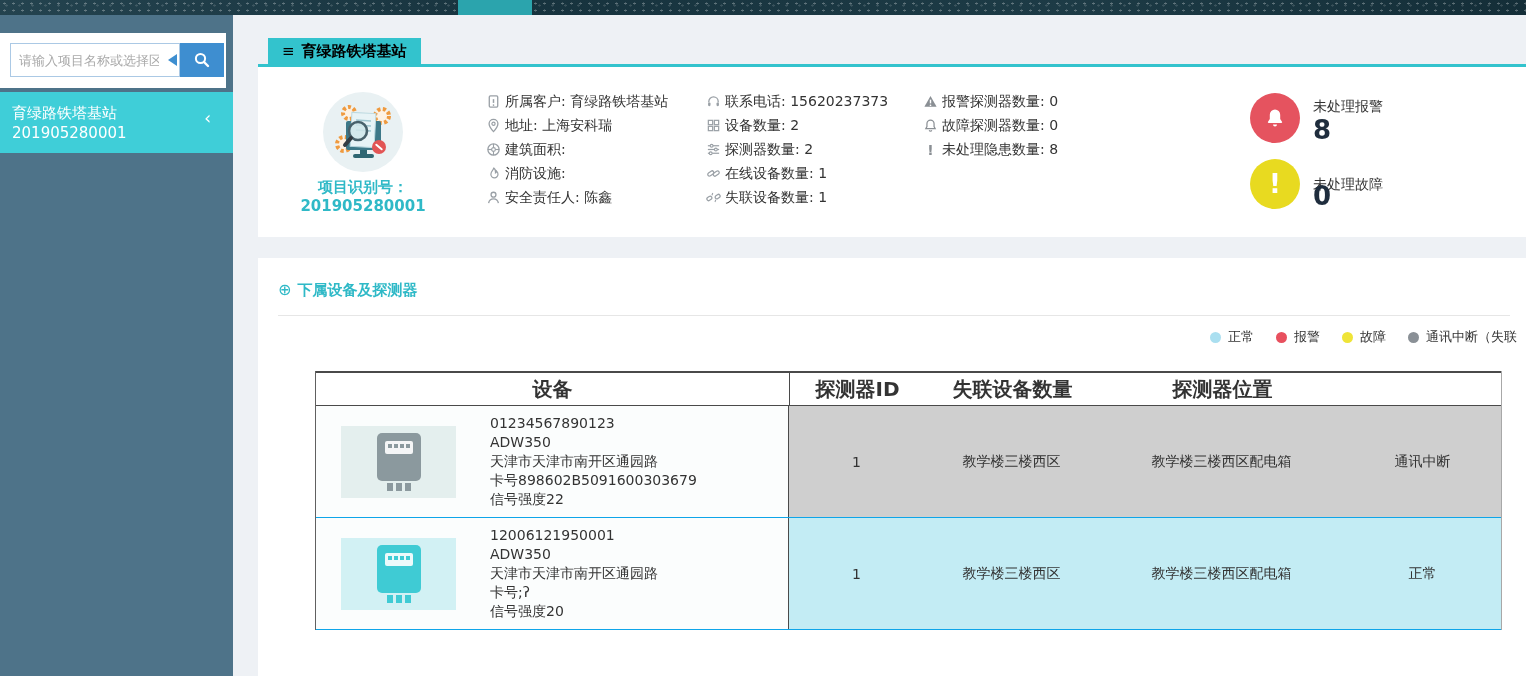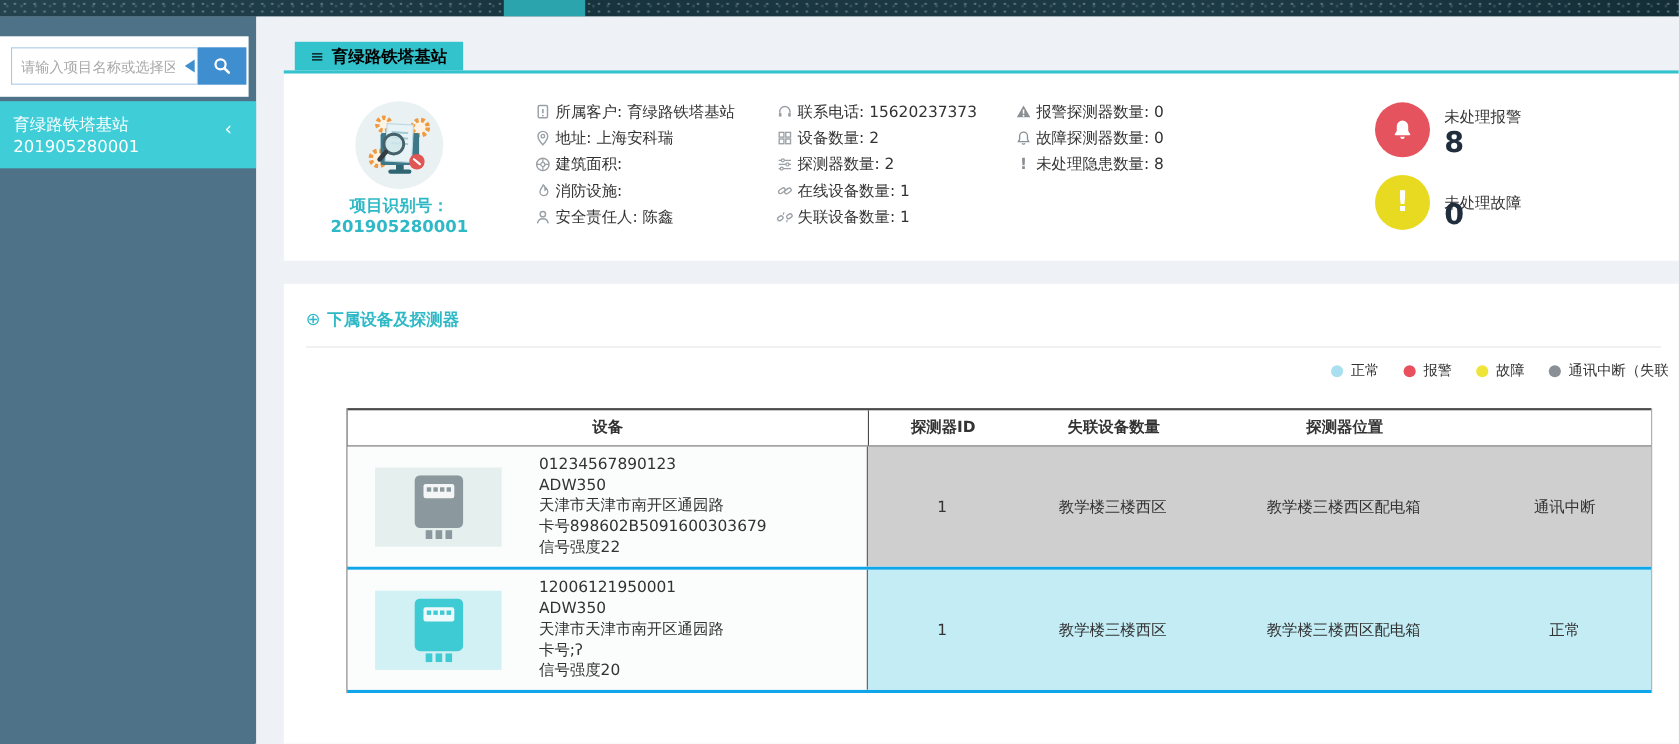--- a/index.html
+++ b/index.html
@@ -64,22 +64,22 @@
   .sec-title { position:absolute; left:20px; top:22px; color:#2fb9c7; font-size:15px; font-weight:bold; }
   .sec-title .circ-ic { font-weight:normal; font-size:16px; margin-right:6px; }
   .sec-divider { position:absolute; left:20px; top:57px; width:1232px; height:1px; background:#e6e6e6; }
   .legend { position:absolute; left:952px; top:70px; display:flex; gap:22px; white-space:nowrap; }
   .legend .li { display:flex; align-items:center; gap:7px; font-size:13px; color:#333; }
   .legend .dot { width:11px; height:11px; border-radius:50%; }
 
   .dtable { position:absolute; left:57px; top:113px; width:1187px;
     border-left:1px solid #606060; border-right:1px solid #a8a8a8; }
   .thead { display:flex; height:35px; border-top:2px solid #4a4a4a; border-bottom:1px solid #4a4a4a;
-    font-size:14px; font-weight:bold; color:#333; align-items:center; text-align:center; }
-  .trow { display:flex; height:112px; border-bottom:3px solid #0ea5e9; cursor:pointer; }
+    font-size:20px; font-weight:bold; color:#333; align-items:center; text-align:center; }
+  .trow { display:flex; height:112px; border-bottom:1px solid #0ea5e9; cursor:pointer; }
   .col-dev { width:474px; border-right:1px solid #4a4a4a; }
   .col-id { width:135px; } .col-area { width:175px; } .col-loc { width:245px; } .col-status { width:157px; }
   .thead > div { display:flex; align-items:center; justify-content:center; height:100%; }
   .dev-cell { width:474px; border-right:1px solid #4a4a4a; background:#fbfdfd;
     display:flex; align-items:center; }
   .dev-iconbox { width:115px; height:72px; margin-left:25px; display:flex; align-items:center; justify-content:center; }
   .iconbox-off { background:#e4efee; } .iconbox-on { background:#d2f1f4; }
   .dev-lines { margin-left:34px; font-size:14px; color:#333; line-height:19px; }
   .det-area { width:712px; display:flex; align-items:center; text-align:center; font-size:14px; color:#333; }
   .det-area > div { display:flex; align-items:center; justify-content:center; }

